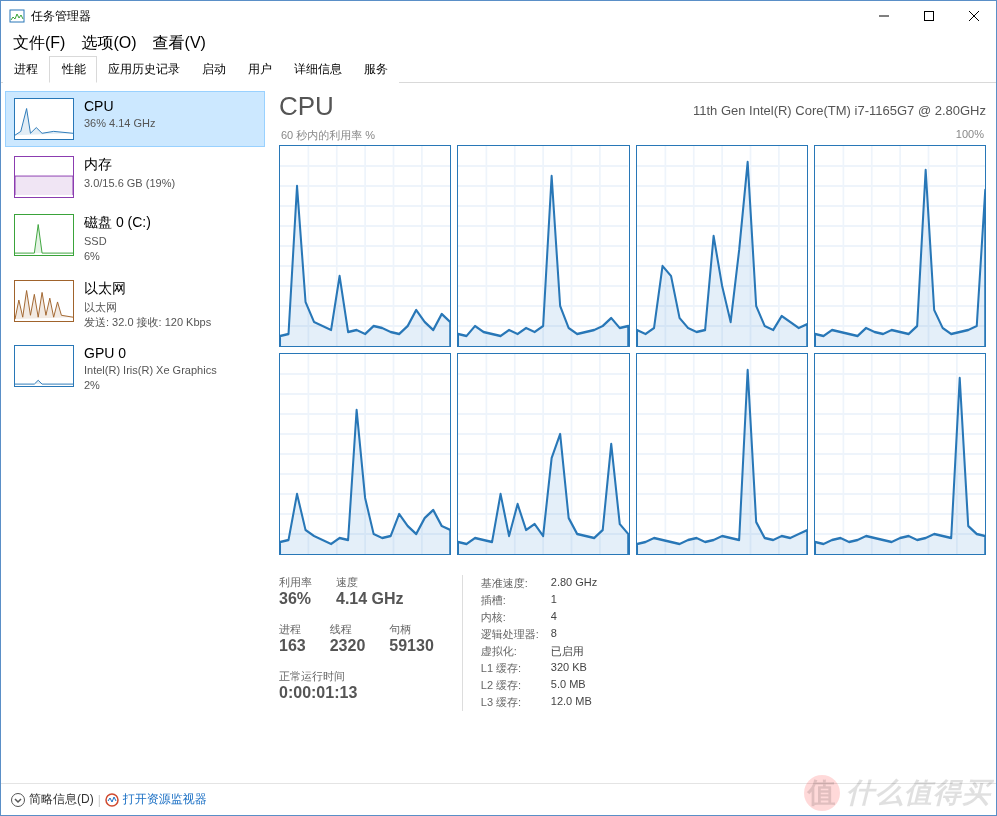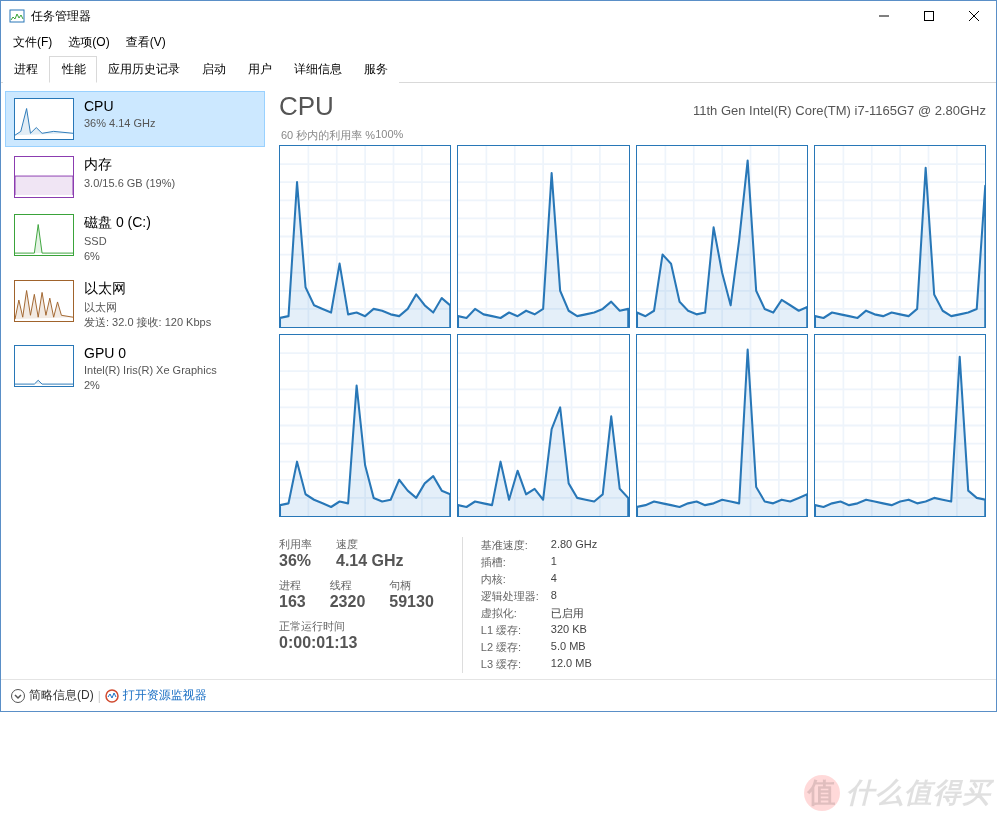--- a/index.html
+++ b/index.html
@@ -1,53 +1,53 @@
 <!DOCTYPE html>
 <html><head>
 <meta charset="utf-8">
 <style>
 * { margin: 0; padding: 0; box-sizing: border-box; font-family: "Microsoft YaHei", "Segoe UI", sans-serif; }
 body { background: #fff; width: 997px; height: 816px; overflow: hidden; position: relative; }
-.window { width: 997px; height: 712px; border: 1px solid #5a8fc7; display: flex; flex-direction: column; background: #fff; }
+.window { width: 997px; height: 816px; border: 1px solid #5a8fc7; display: flex; flex-direction: column; background: #fff; }
 
 .titlebar { height: 30px; display: flex; align-items: center; padding: 0 0 0 8px; font-size: 12px; color: #000; }
 .titlebar .icon { width: 16px; height: 16px; margin-right: 6px; }
 .titlebar .spacer { flex: 1; }
 .winbtn { width: 45px; height: 30px; display: flex; align-items: center; justify-content: center; cursor: default; }
 .winbtn svg { width: 10px; height: 10px; }
 
-.menubar { height: 22px; display: flex; align-items: center; padding: 0 4px; font-size: 12px; color: #000; }
+.menubar { height: 22px; display: flex; align-items: flex-start; padding: 0 4px; font-size: 16px; color: #000; }
 .menubar > div { padding: 2px 8px; cursor: default; }
 
 .tabbar { display: flex; font-size: 12px; border-bottom: 1px solid #d9d9d9; padding-left: 2px; margin-top:2px;}
 .tab { padding: 4px 10px; border: 1px solid transparent; border-bottom: none; cursor: default; position: relative; top: 1px; background:#fff;}
 .tab.active { border-color: #d9d9d9; border-bottom: 1px solid #fff; padding-left: 12px; }
 
 .body { flex: 1; display: flex; overflow: hidden; padding: 8px 10px 6px 4px; }
 
 .sidebar { width: 260px; display: flex; flex-direction: column; gap: 2px; }
 .side-item { display: flex; align-items: flex-start; padding: 6px 8px; gap: 10px; cursor: default; border:1px solid transparent;}
 .side-item.selected { background: #cce8ff; border:1px solid #99d1ff; }
 .side-thumb { width: 60px; height: 42px; border: 1px solid; background: #fff; position: relative; overflow:hidden;}
 .side-text .title { font-size: 14px; color: #000; margin-bottom: 2px; }
 .side-text .sub { font-size: 11px; color: #555; line-height: 1.35; }
 
 .main { flex: 1; display: flex; flex-direction: column; padding-left: 14px; overflow:hidden;}
 .main-header { display: flex; align-items: baseline; justify-content: space-between; margin-bottom: 2px; }
 .main-title { font-size: 26px; font-weight: 300; color: #555; }
 .main-sub { font-size: 13px; color: #555; }
-.chart-label-row { display:flex; font-size:11px; color:#888; margin:4px 2px 2px 2px;}
+.chart-label-row { display:flex; justify-content:space-between; font-size:11px; color:#888; margin:4px 2px 2px 2px;}
 .charts { display: grid; grid-template-columns: repeat(4, 1fr); grid-template-rows: repeat(2,1fr); gap: 6px; height: 410px; }
 .chart { border: 1px solid #2877b7; background: #fff; position: relative; overflow:hidden;}
 .chart svg { position:absolute; inset:0; width:100%; height:100%; }
 .gridline { stroke:#eef4fb; stroke-width:1; }
 .cpuline { fill: rgba(36,125,205,0.12); stroke:#2877b7; stroke-width:1.2; stroke-linejoin:round;}
 
 .stats { display: flex; gap: 28px; margin-top: 20px; font-size: 12px; }
-.stats-left { display: flex; flex-direction: column; gap: 8px; }
+.stats-left { display: flex; flex-direction: column; gap: 14px; }
 .stat-row { display: flex; gap: 24px; }
 .stat-block .label { font-size: 11px; color: #666; }
 .stat-block .value { font-size: 16px; color: #555; font-weight: 700; }
 .details-table { border-left: 1px solid #ddd; padding-left: 18px; font-size: 11px; color: #444; }
 .details-table .drow { display: flex; padding: 1px 0; }
 .details-table .dlab { width: 70px; color: #666; }
 
 .footer { border-top: 1px solid #e4e4e4; height: 32px; display: flex; align-items: center; padding: 0 10px; gap: 4px; font-size: 12px; }
 .footer a { color: #1a6fc4; text-decoration: none; display:flex; align-items:center; gap:4px;}
 .chevup { width:14px; height:14px; border:1.5px solid #555; border-radius:50%; display:inline-flex; align-items:center; justify-content:center;}

